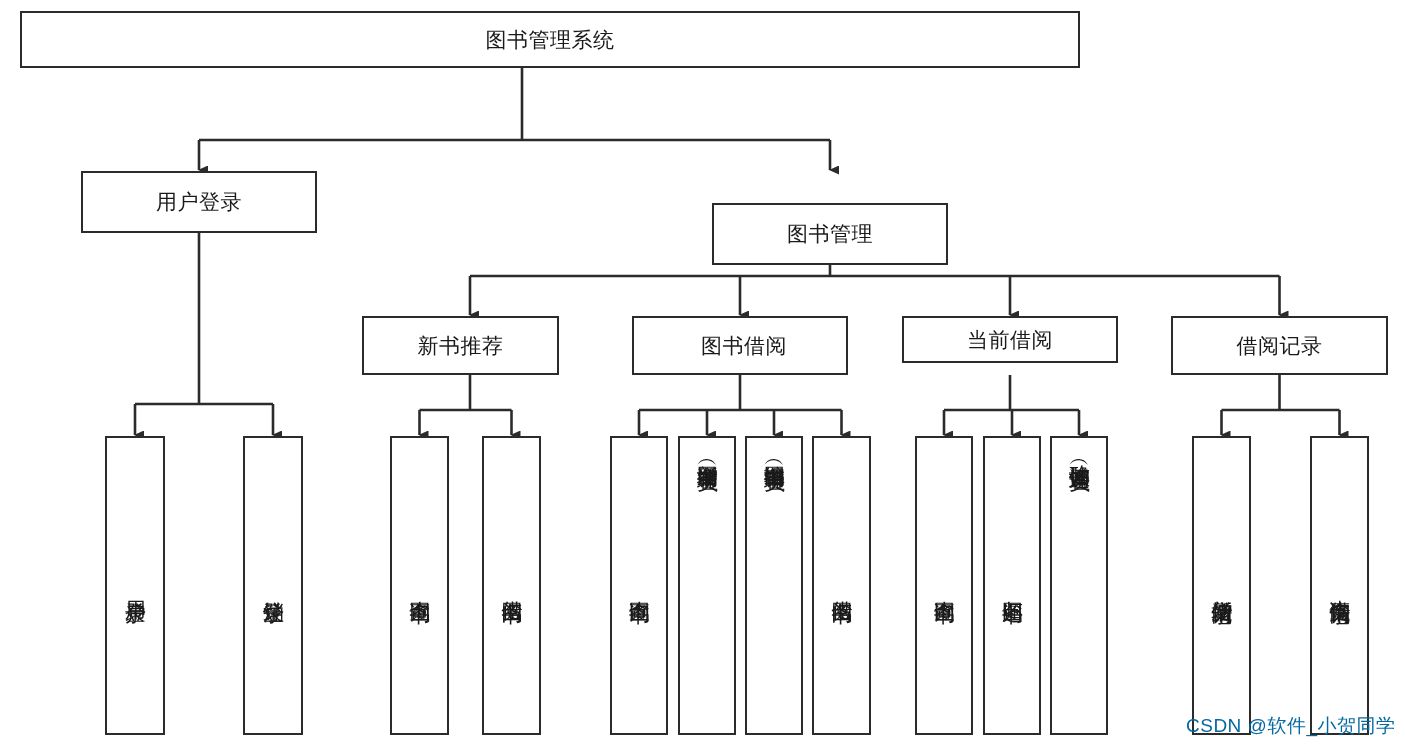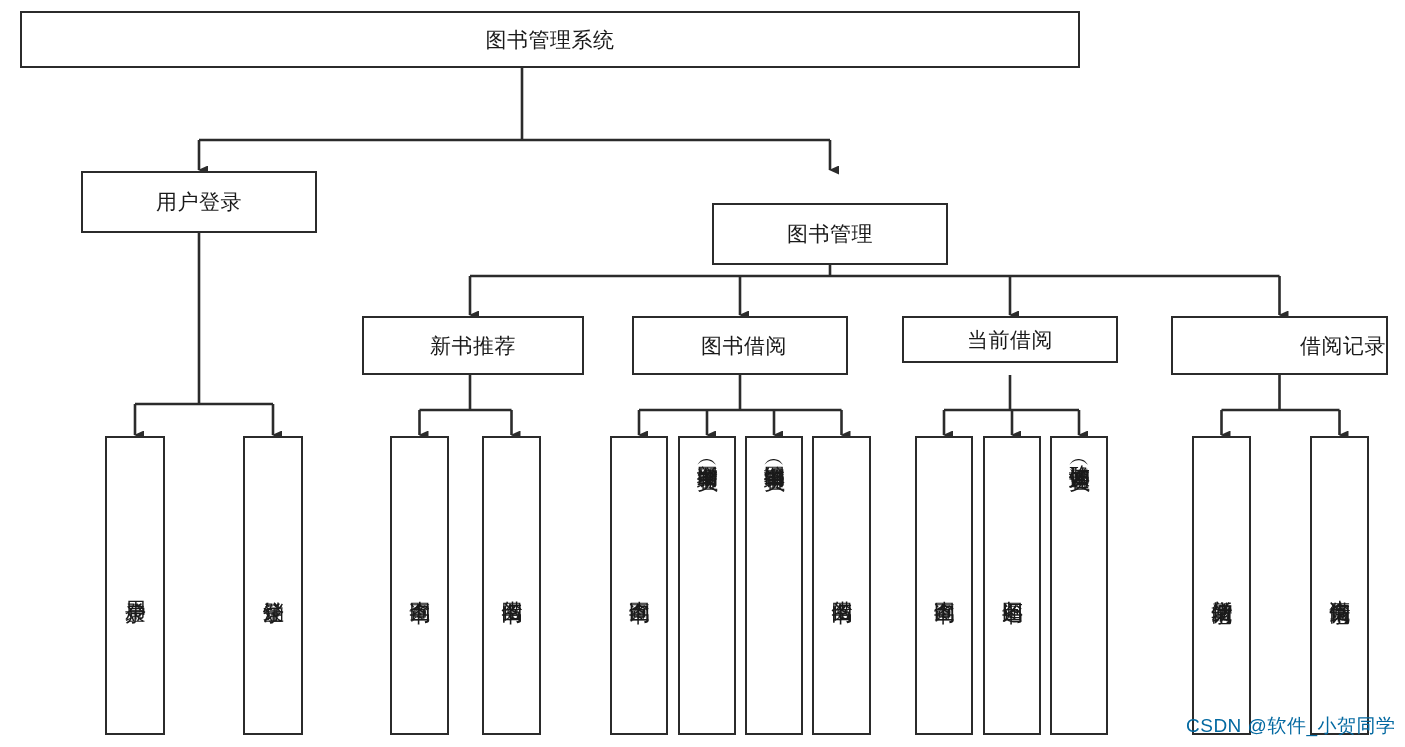--- a/index.html
+++ b/index.html
@@ -128,30 +128,30 @@
     <span class="node-label-h">图书管理系统</span>
   </div>
 
   <div class="node-box" id="node-l1_0" style="left: 81px; top: 171px; width: 236px; height: 62px;">
     <span class="node-label-h">用户登录</span>
   </div>
   <div class="node-box" id="node-l1_1" style="left: 712px; top: 171px; width: 236px; height: 62px; margin-top: 32px;">
     <span class="node-label-h">图书管理</span>
   </div>
 
-  <div class="node-box" id="node-l2_0" style="left: 362px; top: 316px; width: 222px; height: 59px;">
+  <div class="node-box" id="node-l2_0" style="left: 362px; top: 316px; width: 197px; height: 59px;">
     <span class="node-label-h">新书推荐</span>
   </div>
   <div class="node-box" id="node-l2_1" style="left: 632px; top: 316px; width: 216px; height: 59px; padding-left: 8px;">
     <span class="node-label-h">图书借阅</span>
   </div>
   <div class="node-box" id="node-l2_2" style="left: 902px; top: 316px; width: 216px; height: 47px;">
     <span class="node-label-h">当前借阅</span>
   </div>
-  <div class="node-box" id="node-l2_3" style="left: 1171px; top: 316px; width: 217px; height: 59px; justify-content: flex-end;">
+  <div class="node-box" id="node-l2_3" style="left: 1171px; top: 316px; width: 217px; height: 59px;">
     <span class="node-label-h">借阅记录</span>
   </div>
 
   <div class="node-box leaf-box centered" id="node-leaf_0" style="left: 105px; top: 436px; width: 60px; height: 299px;">
     <span class="node-label-v">用户登录</span>
   </div>
   <div class="node-box leaf-box centered" id="node-leaf_1" style="left: 243px; top: 436px; width: 60px; height: 299px;">
     <span class="node-label-v">注销登录</span>
   </div>
   <div class="node-box leaf-box centered" id="node-leaf_2" style="left: 390px; top: 436px; width: 59px; height: 299px;">

